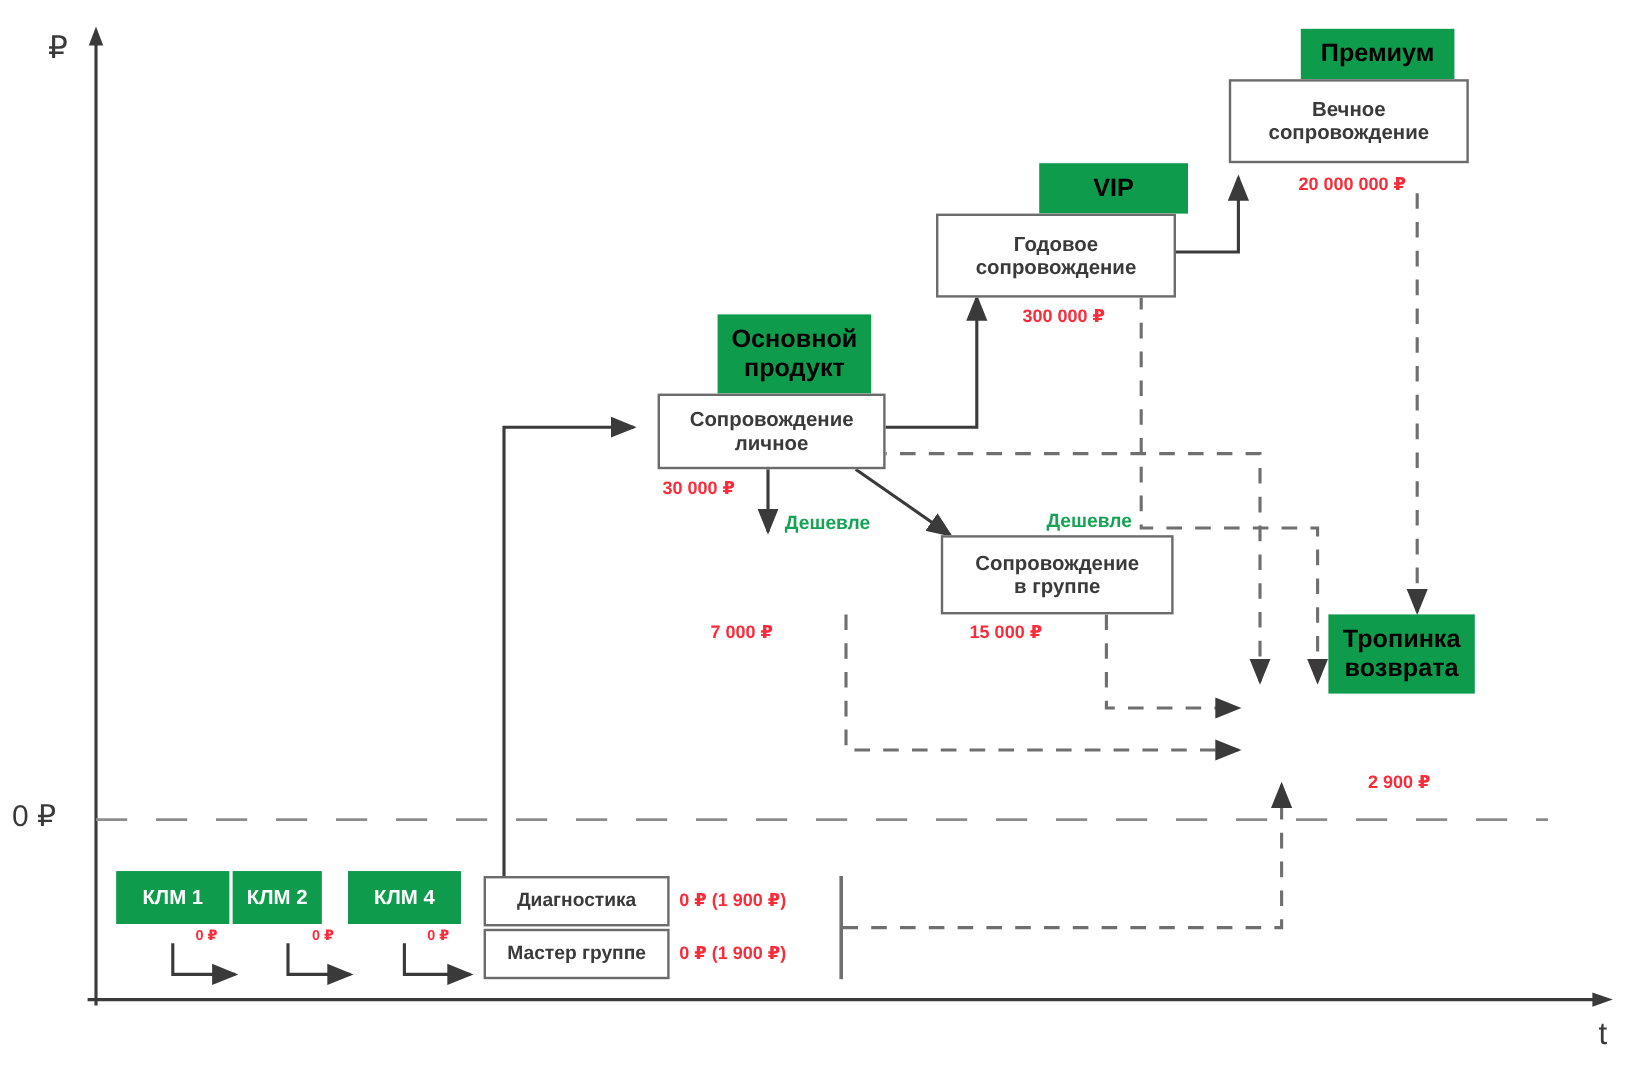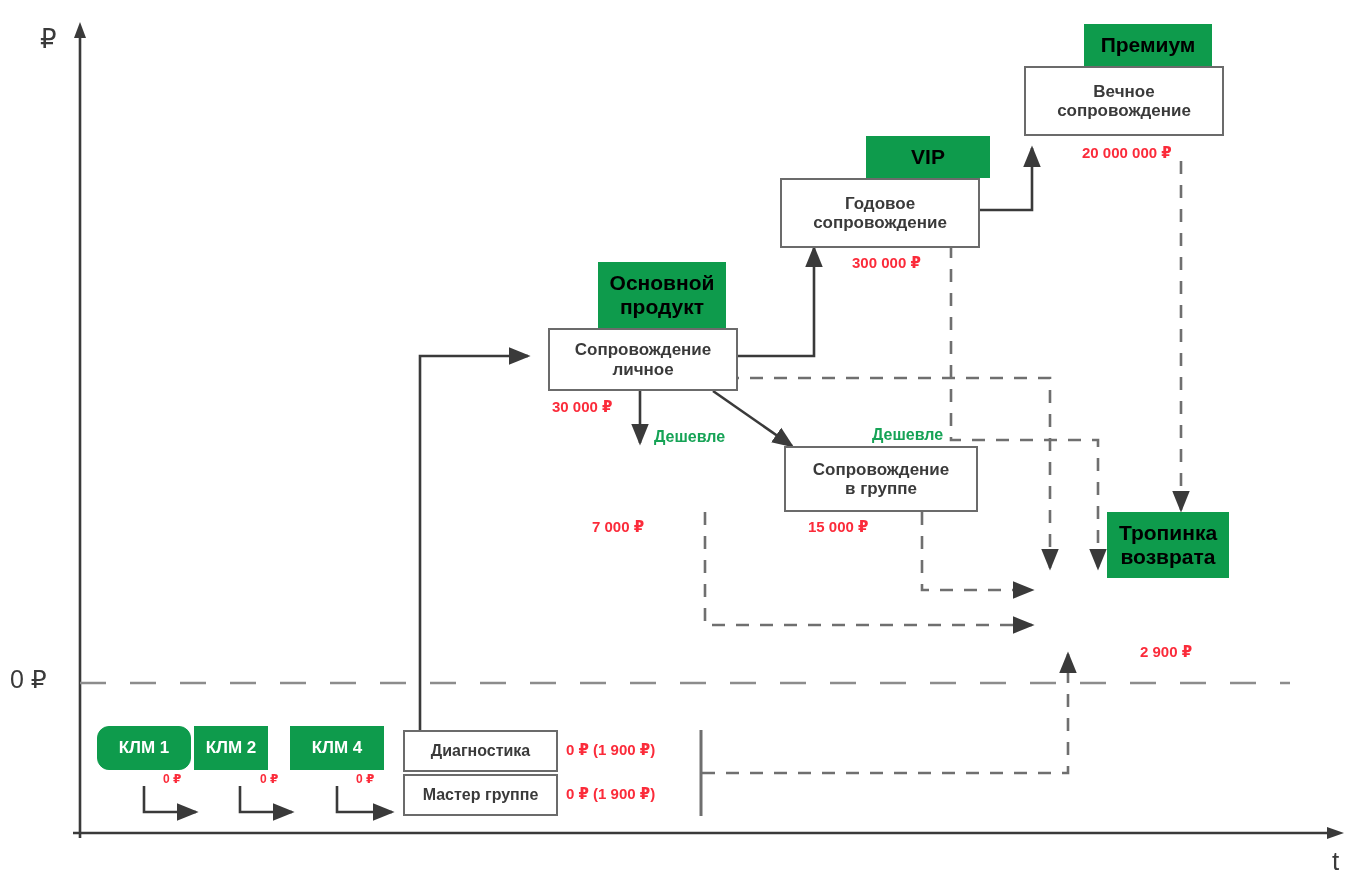--- a/index.html
+++ b/index.html
@@ -93,21 +93,21 @@
   <div class="cheap" style="left:872px;top:426px;">Дешевле</div>
 
   <div class="price" style="left:592px;top:518px;">7 000 ₽</div>
 
   <div class="node" style="left:772px;top:446px;width:194px;height:66px;">Сопровождение<br>в группе</div>
   <div class="price" style="left:808px;top:518px;">15 000 ₽</div>
 
   <div class="badge" style="left:1096px;top:512px;width:122px;height:66px;white-space:pre-line;margin-left:11px;">Тропинка<br>возврата</div>
   <div class="price" style="left:1140px;top:643px;">2 900 ₽</div>
 
-  <div class="gbox" style="left:97px;top:726px;width:94px;height:44px;border-radius:12px;">КЛМ 1</div>
+  <div class="gbox" style="left:97px;top:726px;width:94px;height:44px;">КЛМ 1</div>
   <div class="price sm" style="left:163px;top:772px;">0 ₽</div>
 
   <div class="gbox" style="left:194px;top:726px;width:74px;height:44px;">КЛМ 2</div>
   <div class="price sm" style="left:260px;top:772px;">0 ₽</div>
 
   <div class="gbox" style="left:290px;top:726px;width:94px;height:44px;">КЛМ 4</div>
   <div class="price sm" style="left:356px;top:772px;">0 ₽</div>
 
   <div class="node flatnode" style="left:391px;top:730px;width:155px;height:42px;">Диагностика</div>
   <div class="price" style="left:566px;top:741px;">0 ₽ (1 900 ₽)</div>

